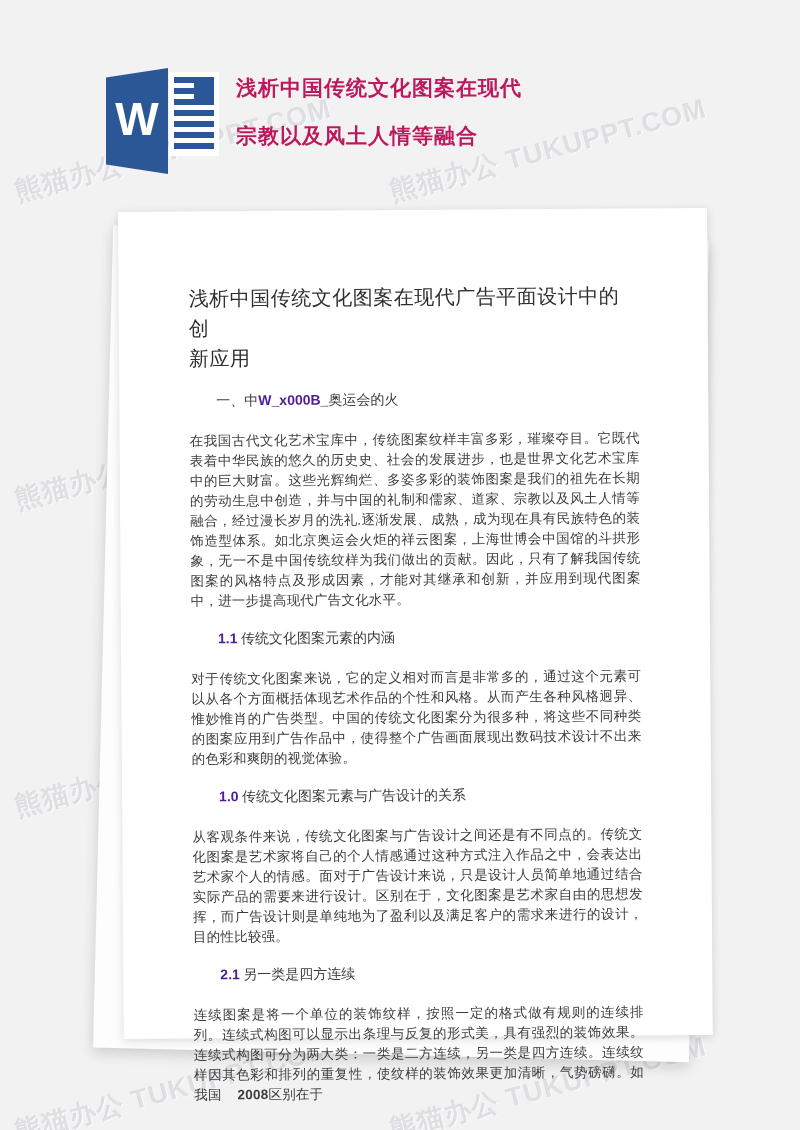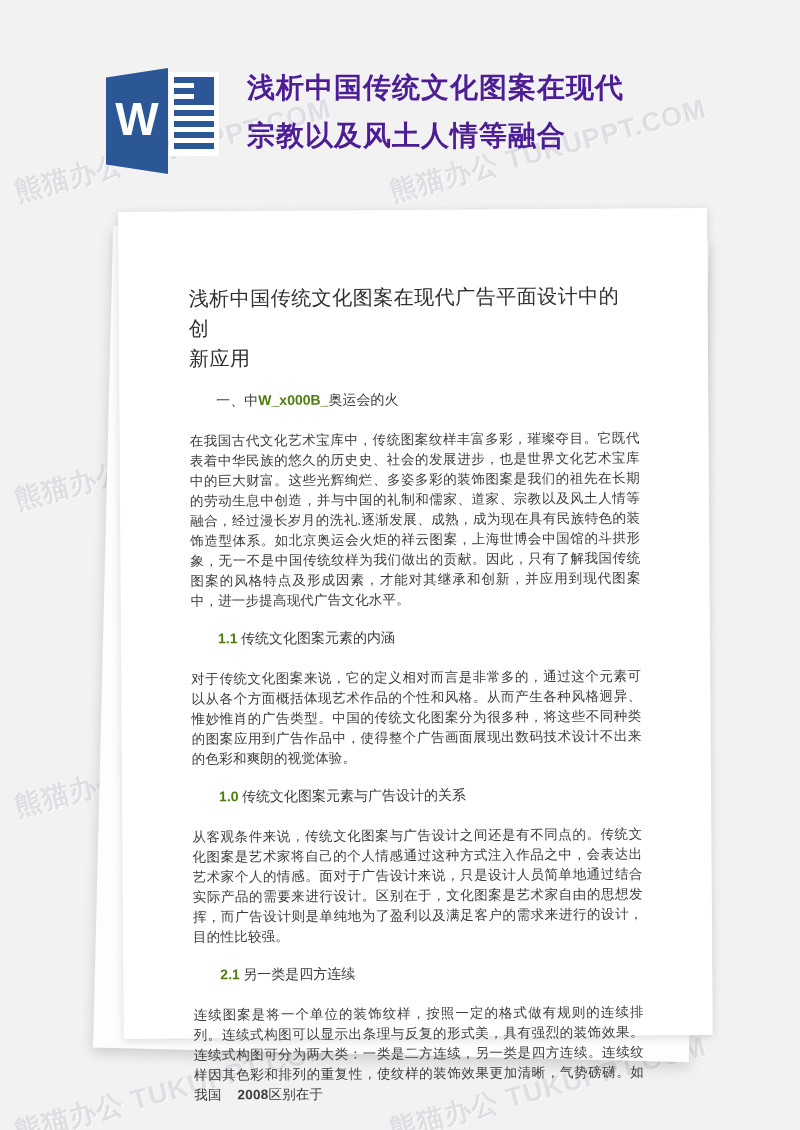--- a/index.html
+++ b/index.html
@@ -40,22 +40,22 @@
     position:absolute; left:0; top:6px; width:62px; height:106px;
     background:#2b5797;
     clip-path:polygon(0 9%, 100% 0, 100% 100%, 0 91%);
     display:flex; align-items:center; justify-content:center;
   }
   .wi-letter {
     color:#fff; font-family:"Liberation Sans","DejaVu Sans",sans-serif;
     font-weight:700; font-size:46px; line-height:1; padding-bottom:4px;
   }
   .header-title {
-    margin-left:23px; padding-top:2px;
-    color:#4c1d95; font-weight:700; font-size:28px; line-height:48px;
+    margin-left:12px; padding-top:2px;
+    color:#be185d; font-weight:700; font-size:21px; line-height:48px;
     letter-spacing:1px;
   }
 
   
   .back-page {
     position:absolute; left:103px; top:233px; width:596px; height:822px;
     background:#fdfdfd; z-index:2;
     transform:rotate(1.4deg);
     box-shadow:0 5px 14px rgba(0,0,0,0.16);
   }
@@ -71,21 +71,21 @@
   
   .doc-title {
     font-size:20px; line-height:30px; color:#2f2f2f; letter-spacing:0.5px;
   }
   .sec-h {
     margin:17px 0 20px 27px;
     font-size:14px; line-height:20px; color:#3c3c3c;
   }
   .h-code, .h-num {
     font-family:"Liberation Sans","DejaVu Sans",sans-serif;
-    font-weight:700; color:#4d7c0f;
+    font-weight:700; color:#4c1d95;
   }
   .para {
     font-size:13.5px; line-height:20px; text-align:justify;
     letter-spacing:0.2px; margin-bottom:17px;
   }
   .b-num { font-family:"Liberation Sans","DejaVu Sans",sans-serif; font-weight:700;margin-left:16px; }
 </style>
 </head>
 <body>
 

